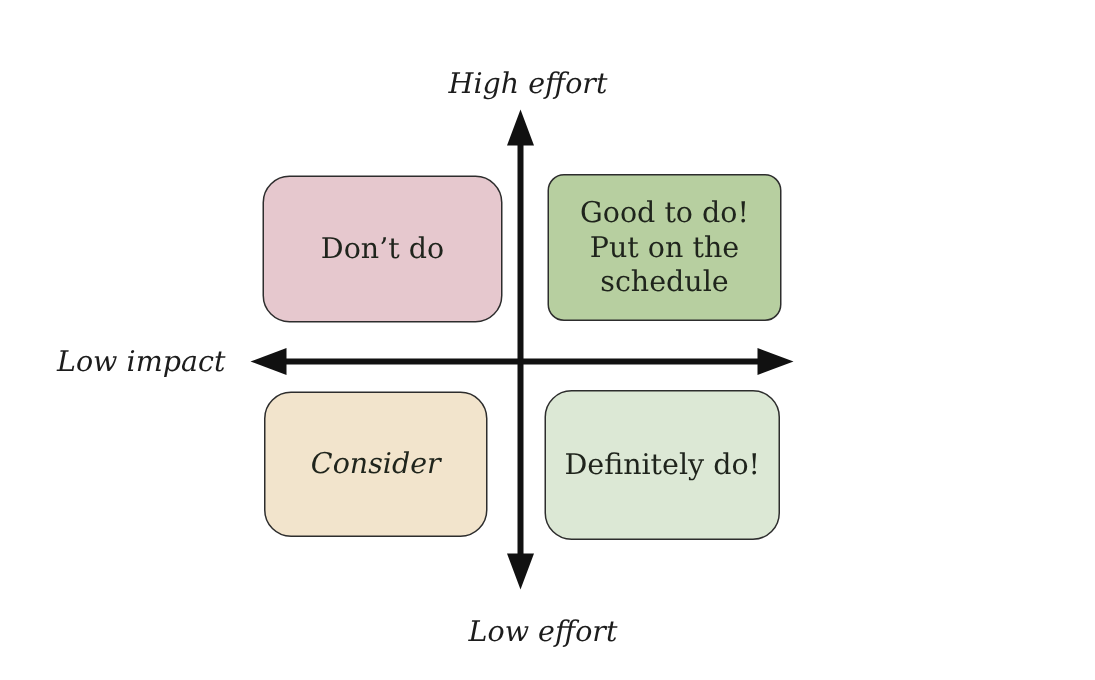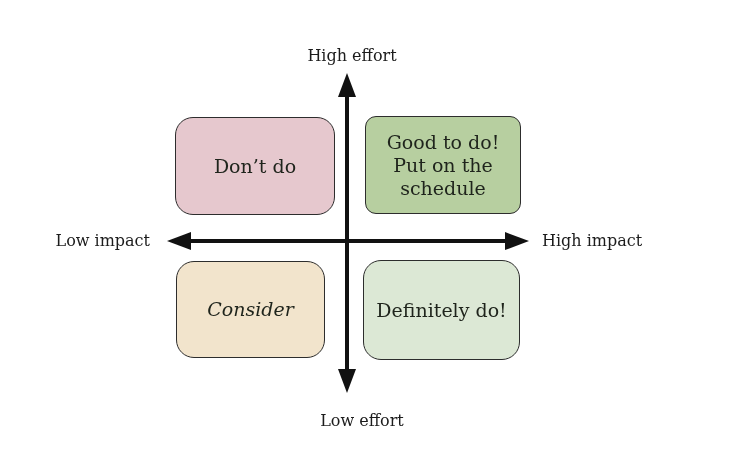--- a/index.html
+++ b/index.html
@@ -18,24 +18,25 @@
   }
   .axes-svg {
     position: absolute;
     left: 0;
     top: 0;
     width: 730px;
     height: 453px;
   }
   .axis-label {
     position: absolute;
-    font-size: 16px;
+    font-size: 19px;
     line-height: 22px;
     color: #1c1c1c;
     white-space: nowrap;
+    font-style: italic;
   }
   .axis-label.top    { left: 292px; top: 45px;  width: 120px; text-align: center; }
   .axis-label.bottom { left: 302px; top: 410px; width: 120px; text-align: center; }
   .axis-label.left   { left: 38px;  top: 230px; width: 112px; text-align: right; }
   .axis-label.right  { left: 542px; top: 230px; width: 130px; text-align: left; }
   .quadrant {
     position: absolute;
     border: 1.5px solid #2d2d2d;
     border-radius: 18px;
     display: flex;
@@ -69,21 +70,20 @@
 
     <polygon points="347,73 338,97 356,97" fill="#111111"></polygon>
     <polygon points="347,393 338,369 356,369" fill="#111111"></polygon>
     <polygon points="167,241 191,232 191,250" fill="#111111"></polygon>
     <polygon points="529,241 505,232 505,250" fill="#111111"></polygon>
   </svg>
 
   <div class="axis-label top">High effort</div>
   <div class="axis-label bottom">Low effort</div>
   <div class="axis-label left">Low impact</div>
-  <div class="axis-label right">High impact</div>
 
   <div class="quadrant top-left" style="background: rgb(230, 200, 206);">
     <div class="q-label">Don’t do</div>
   </div>
 
   <div class="quadrant top-right" style="background: rgb(183, 207, 160);">
     <div class="q-label">Good to do!
 Put on the
 schedule</div>
   </div>

